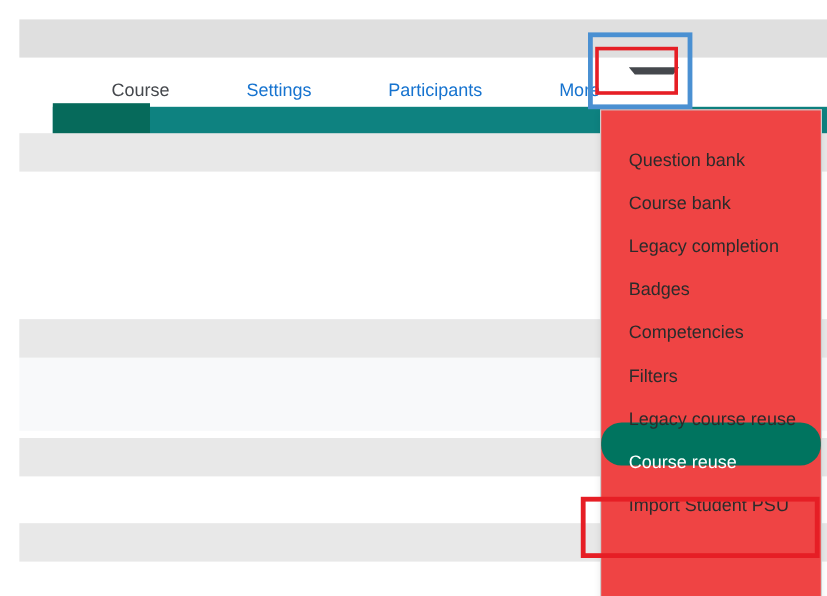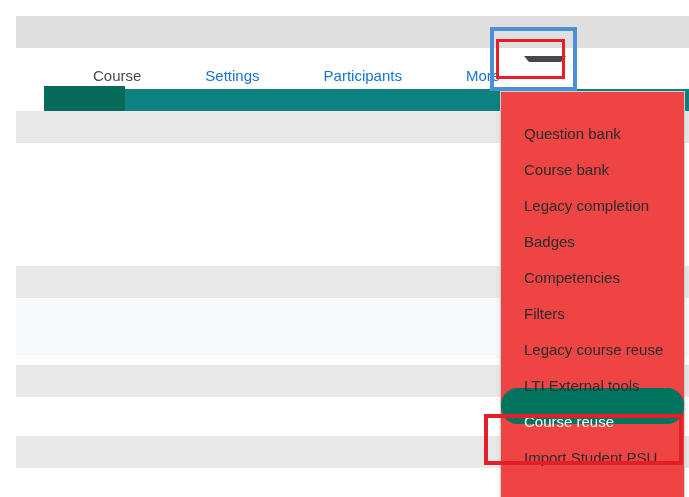--- a/index.html
+++ b/index.html
@@ -116,21 +116,20 @@
   <div class="focus-box"></div>
 
   <div class="dropdown" id="dropdown-menu">
       <a class="menu-item">Question bank</a>
       <a class="menu-item">Course bank</a>
       <a class="menu-item">Legacy completion</a>
       <a class="menu-item">Badges</a>
       <a class="menu-item">Competencies</a>
       <a class="menu-item">Filters</a>
       <a class="menu-item">Legacy course reuse</a>
-      <a class="menu-item">LTI External tools</a>
       <a class="menu-item highlighted">Course reuse</a>
       <a class="menu-item">Import Student PSU</a>
     </div>
 
   <div class="red-box red-box-more"></div>
   <div class="red-box red-box-reuse"></div>
 
 </div>
 
 </body></html>

